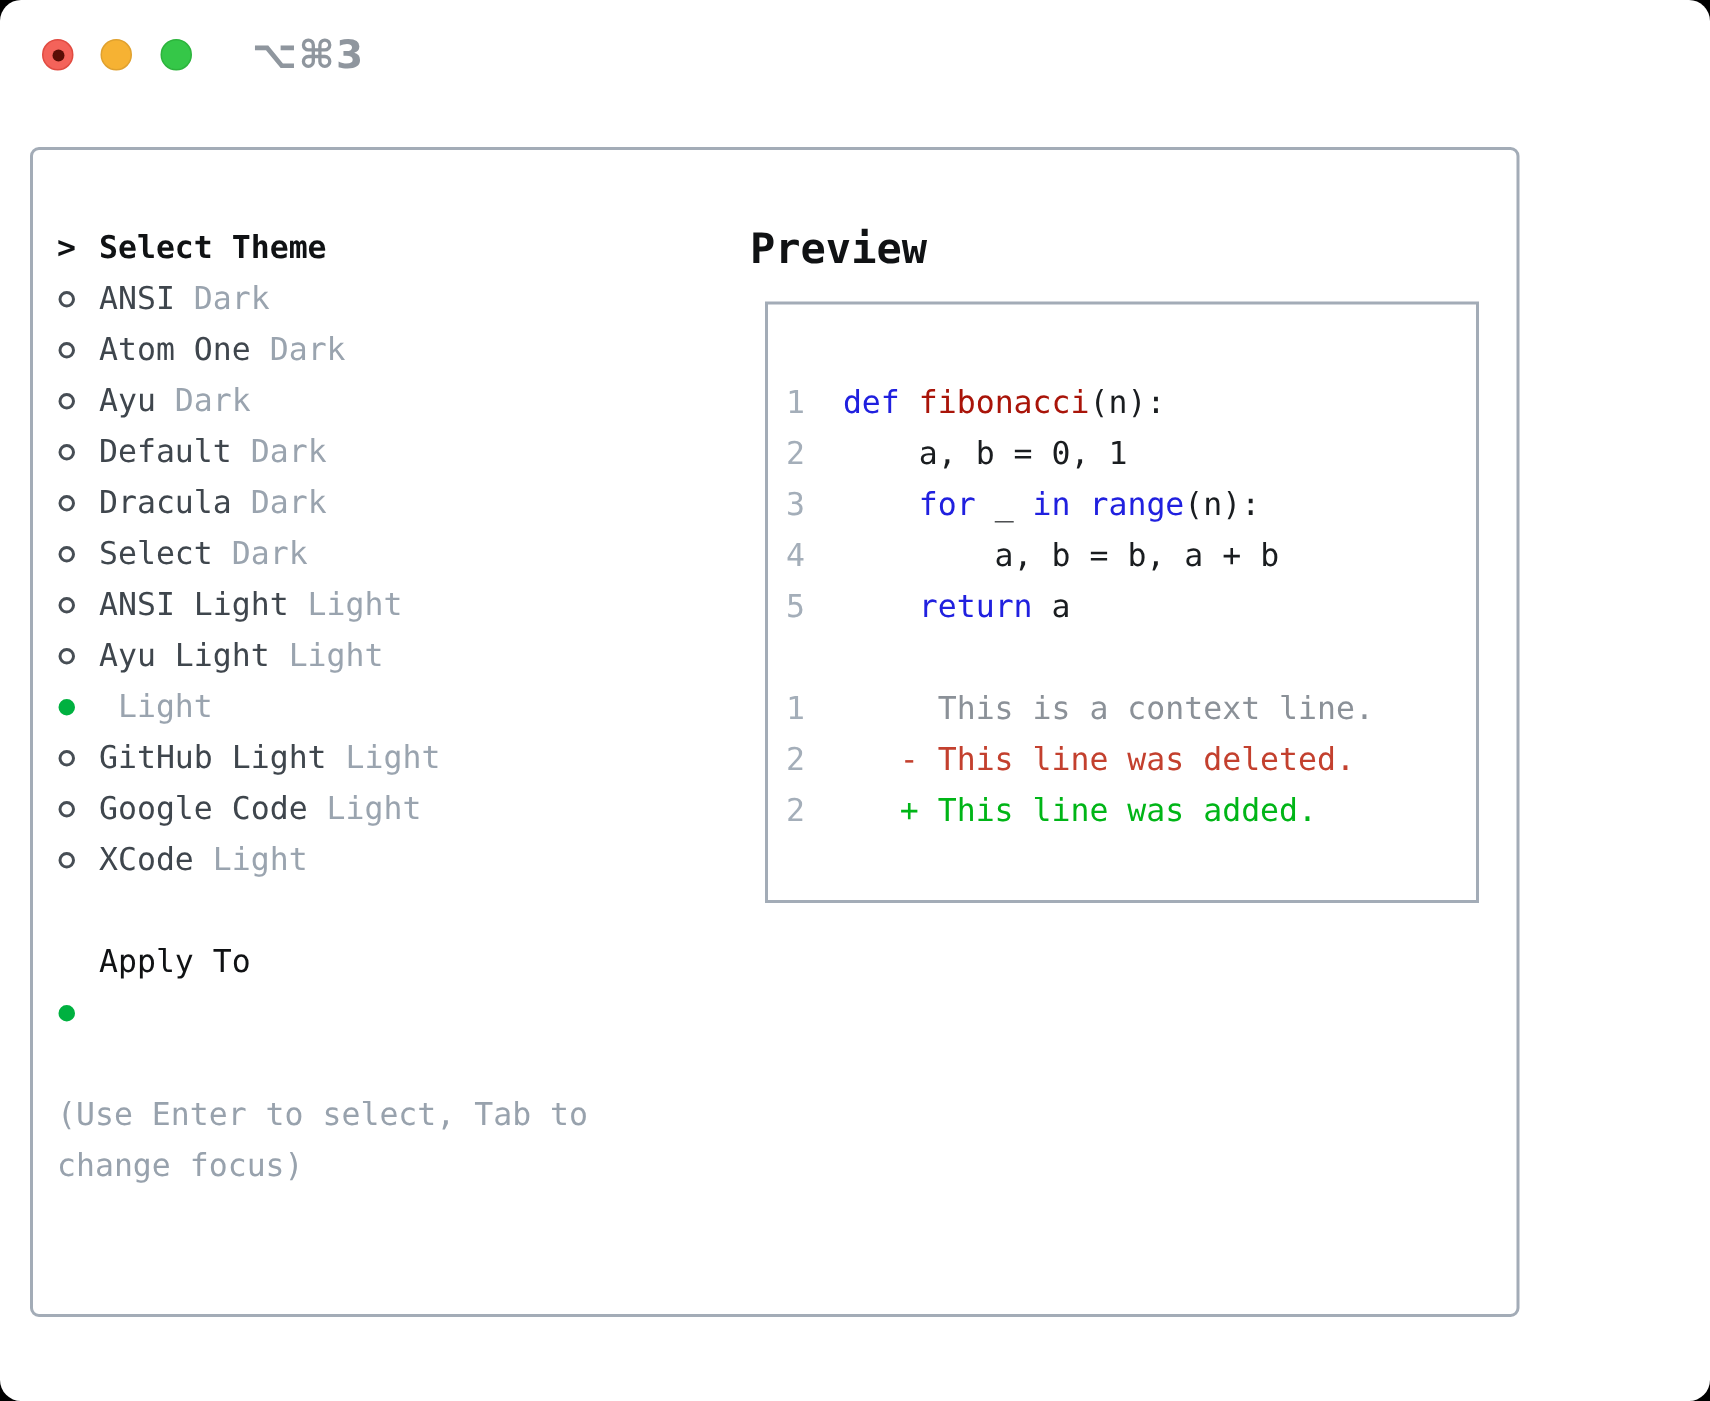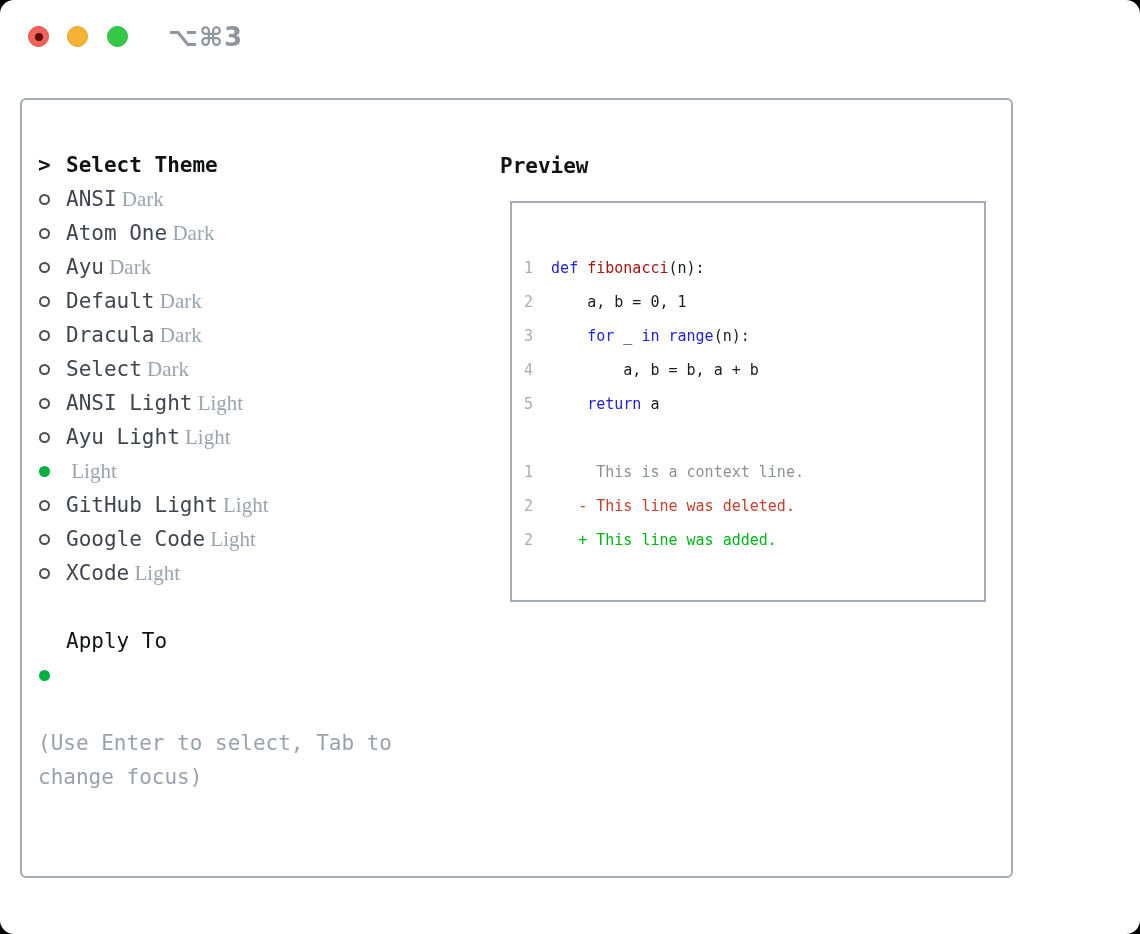--- a/index.html
+++ b/index.html
@@ -41,34 +41,34 @@
   
   .left-col{position:absolute;left:16px;top:48px;width:450px;font-size:21px;line-height:34px;}
   .row{display:flex;align-items:center;height:34px;white-space:pre;}
   .bullet-slot{width:28px;flex:0 0 28px;display:flex;align-items:center;}
   .prompt{font-weight:700;color:var(--ink);}
   .hdr{font-weight:700;color:var(--ink);}
   .radio{width:11px;height:11px;border:2px solid #474e55;border-radius:50%;margin-left:1px;}
   .radio.on{background:var(--sel-green);border-color:var(--sel-green);}
   .theme-name{color:var(--name-gray);}
   .row.selected .theme-name{color:var(--sel-green);}
-  .theme-tag{color:var(--tag-gray);font-family:Liberation Serif, serif;}
+  .theme-tag{color:var(--tag-gray);}
   .spacer{height:34px;}
   .apply-hdr{color:var(--ink);}
   .opt-name{color:var(--name-gray);}
   .row.selected .opt-name{color:var(--sel-green);}
   .help{color:var(--help-gray);white-space:pre;}
 
   
   .preview-label{position:absolute;left:478px;top:49px;height:34px;line-height:34px;
-                 font-size:21px;font-weight:700;color:var(--ink);}
+                 font-size:28px;font-weight:700;color:var(--ink);}
   .preview-box{position:absolute;left:488px;top:101px;width:476px;height:401px;
                border:2px solid var(--border-gray);background:#fff;
                padding:48px 0 0 12px;overflow:hidden;}
-  .codepre{font-size:15px;line-height:34px;white-space:pre;color:#1a1d20;}
+  .codepre{font-size:21px;line-height:34px;white-space:pre;color:#1a1d20;}
   .codepre .ln{color:var(--linenum-gray);}
   .seg-keyword{color:var(--keyword-blue);}
   .seg-function{color:var(--function-red);}
   .seg-plain{color:#1a1d20;}
   .diff-context{color:var(--context-gray);}
   .diff-deleted{color:var(--deleted-red);}
   .diff-added{color:var(--added-green);}
 </style>
 </head>
 <body>

